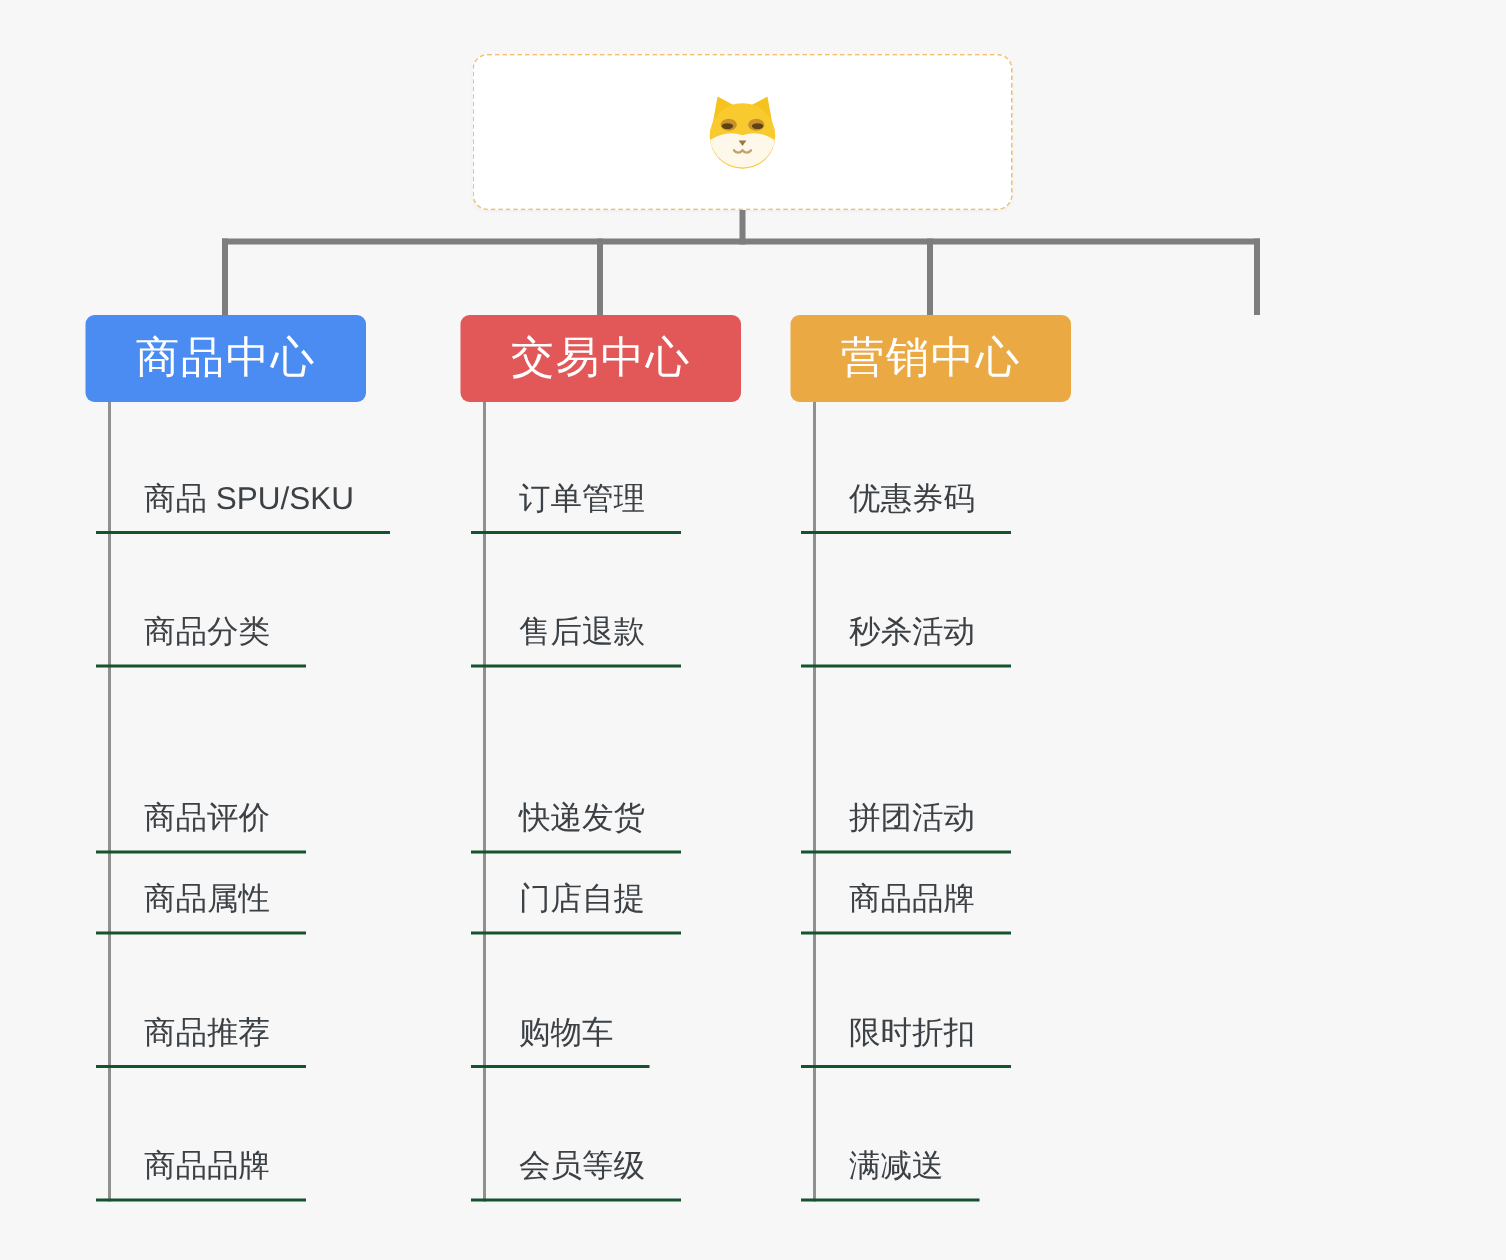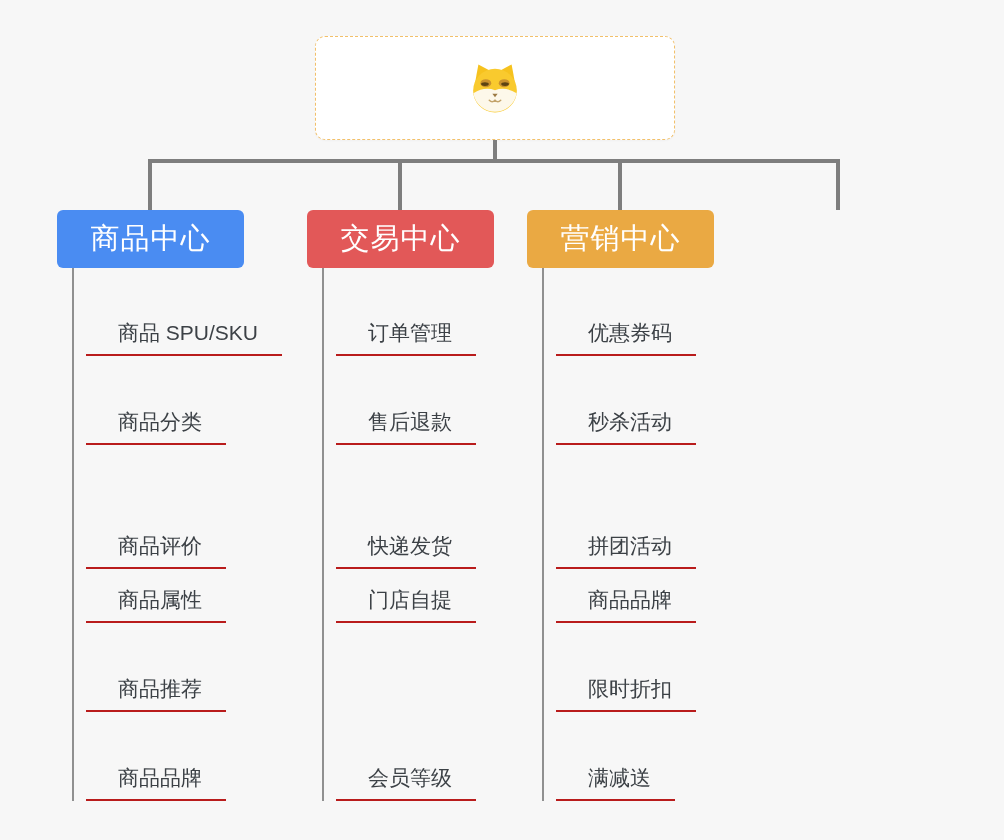--- a/index.html
+++ b/index.html
@@ -33,24 +33,24 @@
   
   .branch{position:absolute;top:210px;width:187px;}
   .branch-0{left:57px;} .branch-1{left:307px;} .branch-2{left:527px;} .branch-3{left:745px;}
   .cat-box{
     width:187px;height:58px;border-radius:6px;
     display:flex;align-items:center;justify-content:center;
   }
   .cat-box span{color:#ffffff;font-size:29px;letter-spacing:1px;text-align:center;}
   .vline{position:absolute;left:15px;top:58px;width:2px;height:533px;background:#909090;}
   .leaf{
-    position:absolute;left:29px;white-space:nowrap;
+    position:absolute;left:7px;white-space:nowrap;
     font-size:21px;line-height:29px;color:#3c4146;
     padding:0 24px 7px 32px;
-    border-bottom:2px solid #b91c1c;
+    border-bottom:2px solid #14532d;
   }
   .leaf-0{top:108px;} .leaf-1{top:197px;} .leaf-2{top:286px;margin-top:35px;}
   .leaf-3{top:375px;} .leaf-4{top:464px;} .leaf-5{top:553px;}
 </style>
 </head>
 <body>
 
 <div class="canvas">
 
   <div class="root-node">
@@ -92,20 +92,21 @@
 
   <div class="branch branch-1">
     <div class="cat-box" style="background: rgb(226, 88, 88);">
       <span>交易中心</span>
     </div>
     <div class="vline"></div>
     <div class="leaf leaf-0">订单管理</div>
     <div class="leaf leaf-1">售后退款</div>
     <div class="leaf leaf-2">快递发货</div>
     <div class="leaf leaf-3">门店自提</div>
+    <div class="leaf leaf-4">购物车</div>
     <div class="leaf leaf-5">会员等级</div>
   </div>
 
   <div class="branch branch-2">
     <div class="cat-box" style="background: rgb(234, 169, 67);">
       <span>营销中心</span>
     </div>
     <div class="vline"></div>
     <div class="leaf leaf-0">优惠券码</div>
     <div class="leaf leaf-1">秒杀活动</div>

